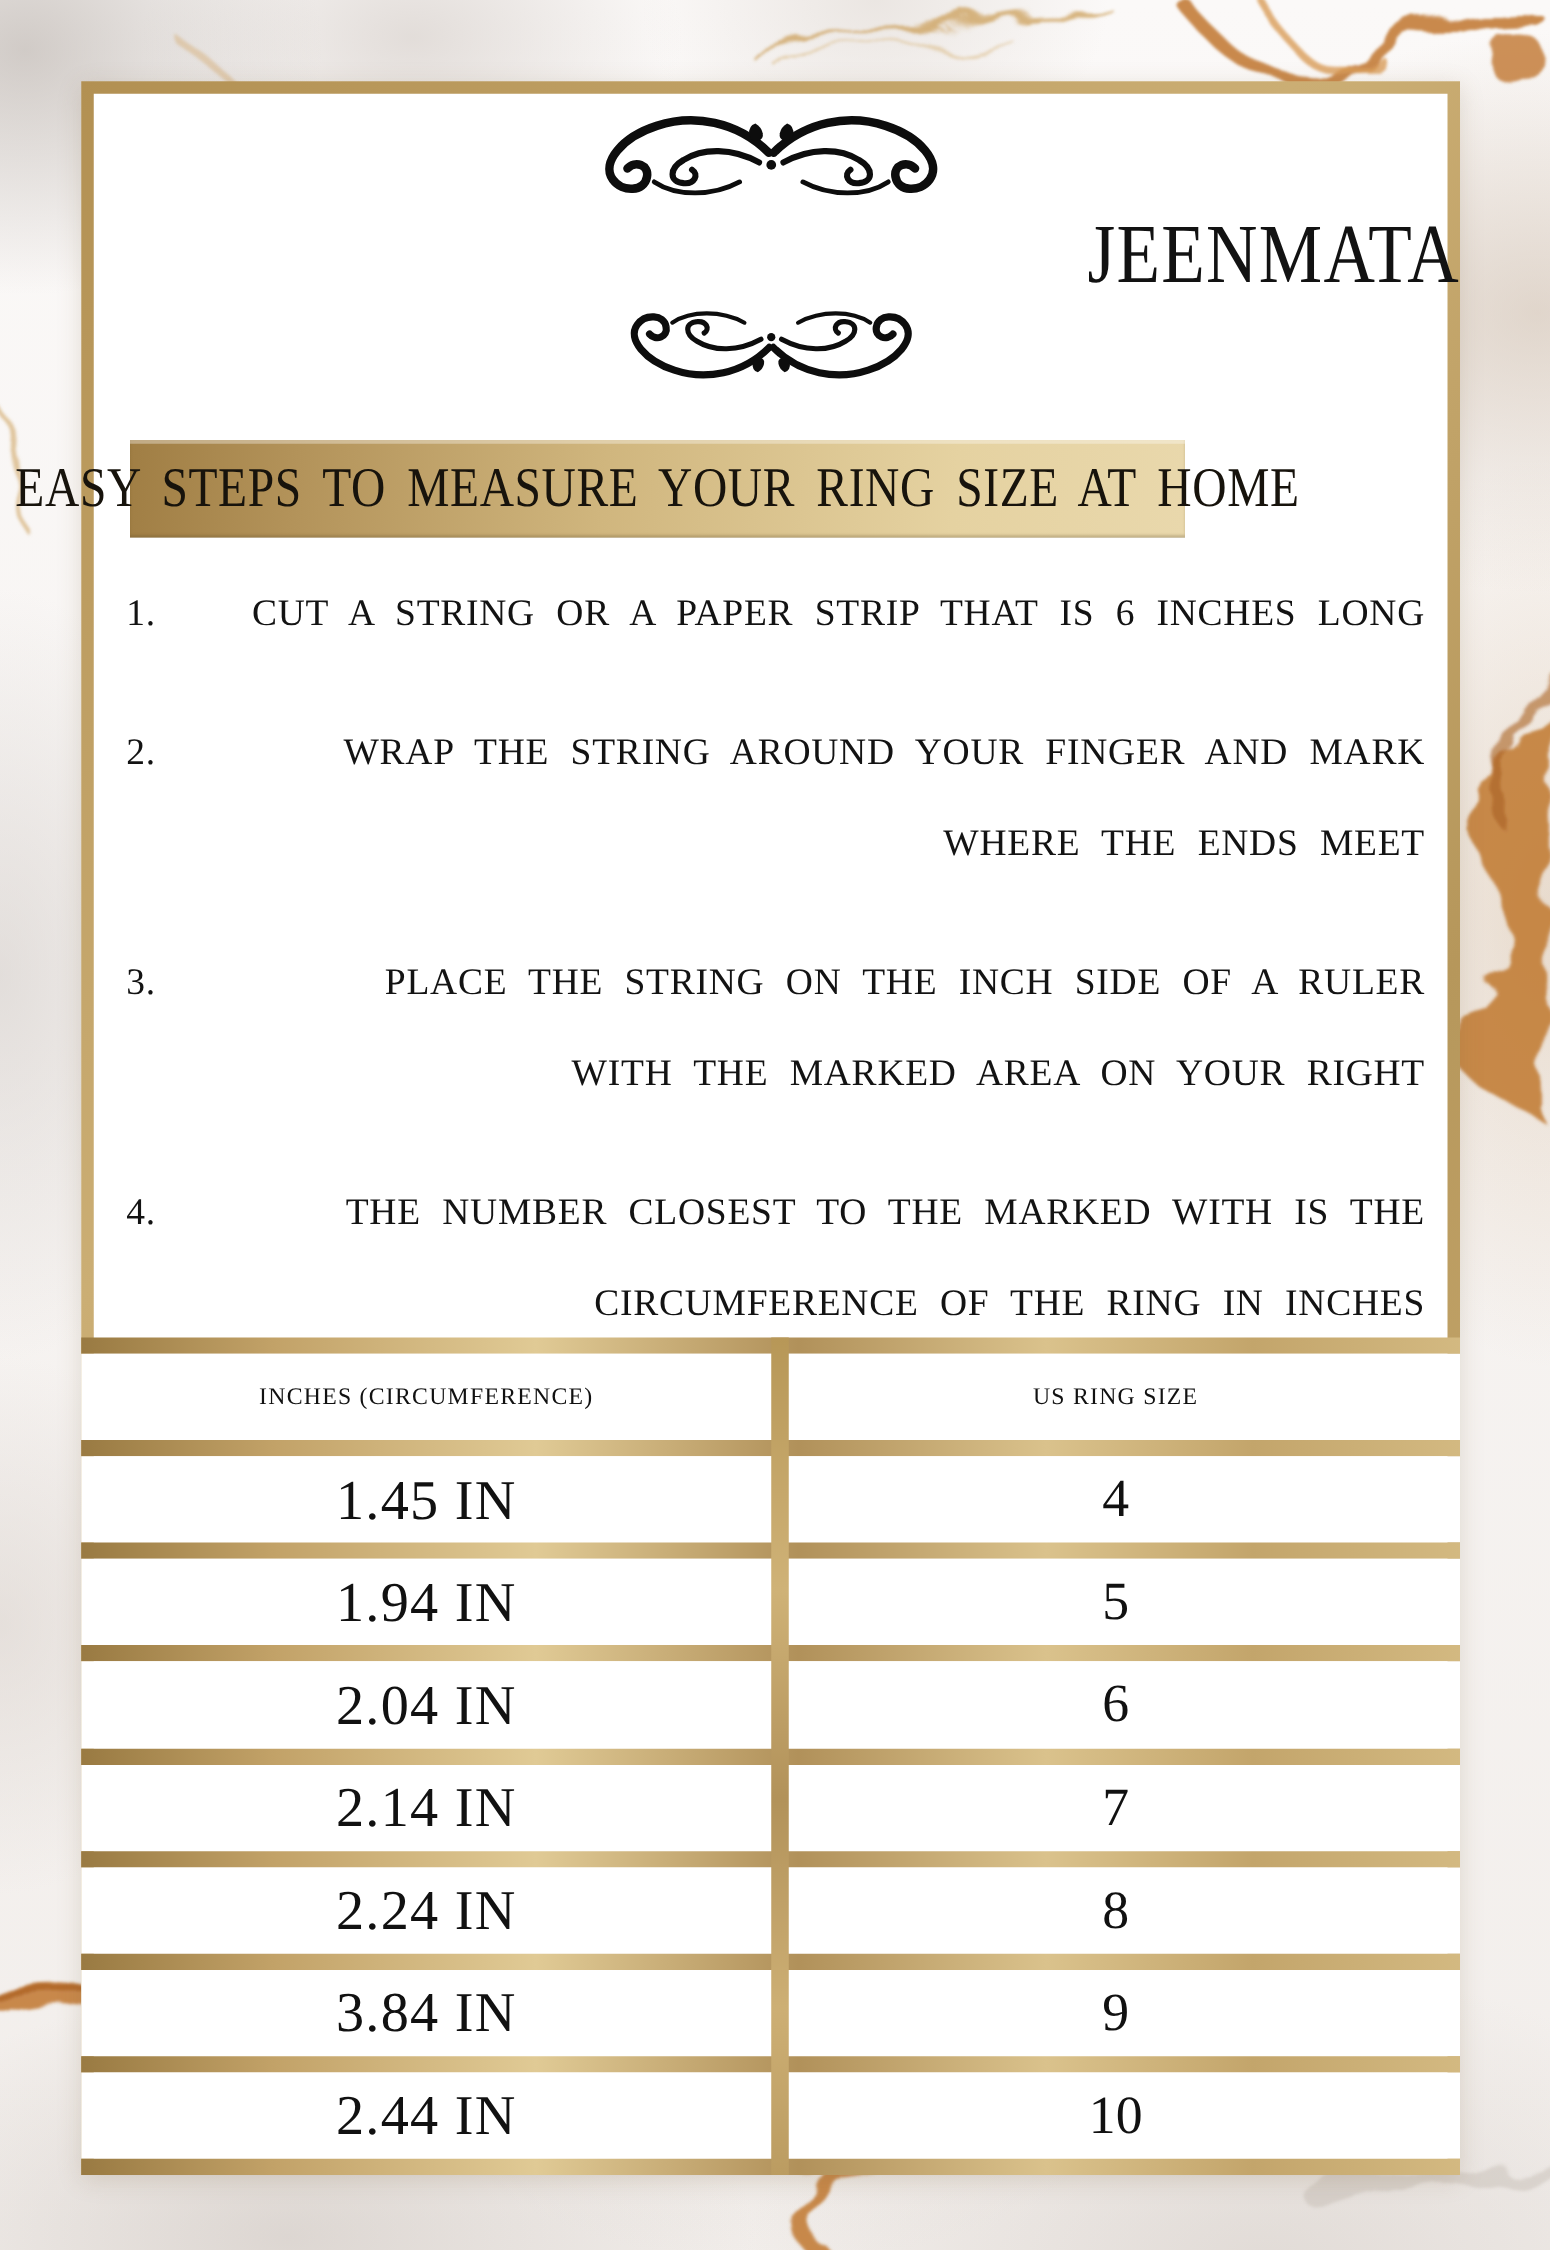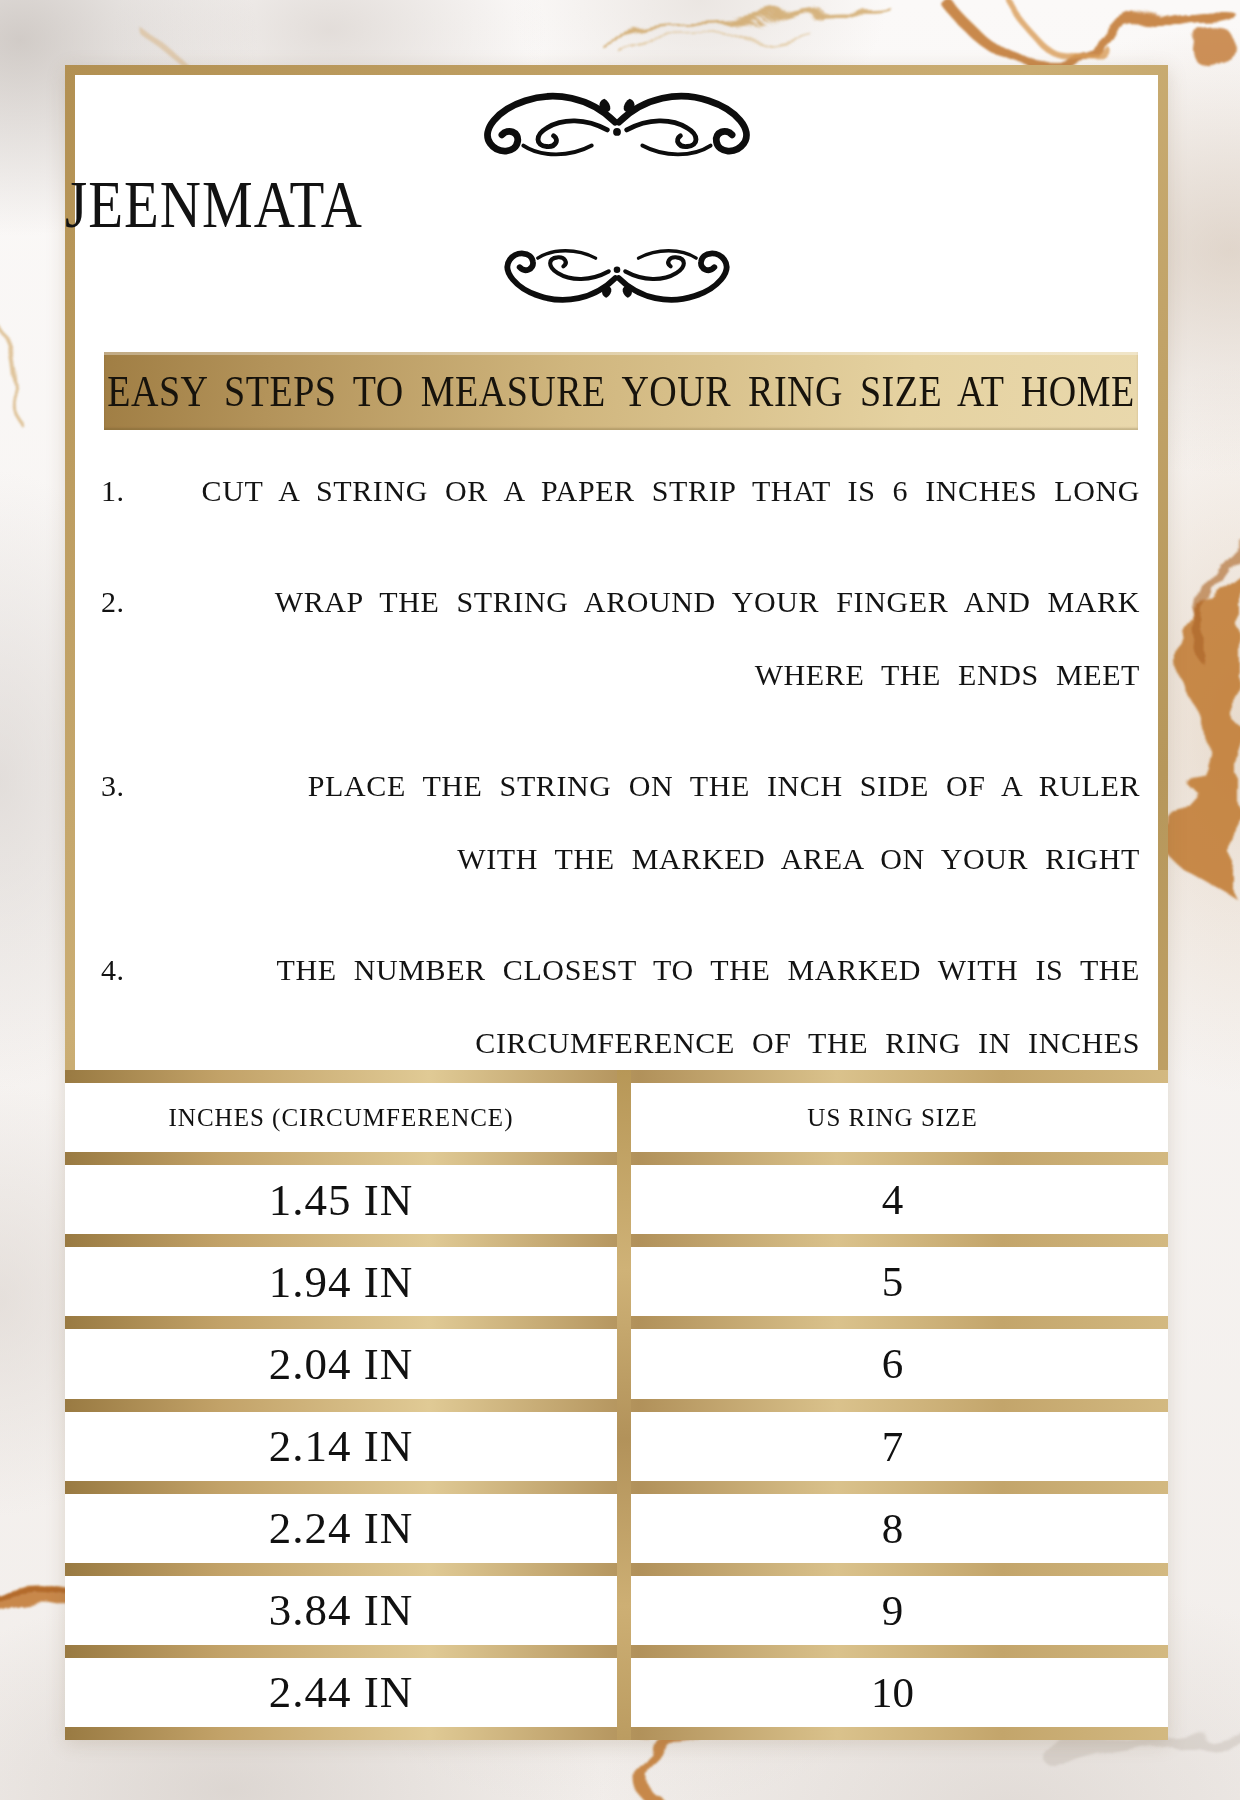--- a/index.html
+++ b/index.html
@@ -26,30 +26,30 @@
   }
   .marble svg{position:absolute;left:0;top:0;}
   
   .card-outer{
     position:absolute;left:65px;top:65px;width:1103px;height:1675px;z-index:2;
     background:linear-gradient(135deg,#b29052 0%,#cbae74 35%,#b6975b 65%,#cfb279 100%);
     box-shadow:0 4px 18px rgba(120,95,55,.18);
   }
   .card-inner{position:absolute;inset:10px;background:#ffffff;}
   
-  .logo-wrap{position:absolute;top:24px;left:0;width:100%;text-align:left;z-index:3;}
+  .logo-wrap{position:absolute;top:24px;left:0;width:100%;text-align:right;z-index:3;}
   .flourish{display:block;margin:0 auto;}
   .flourish.bottom{transform:scaleY(-1);margin-top:4px;}
   .brand{
     margin:4px 0 0 0;font-size:57px;font-weight:normal;color:#121212;
     letter-spacing:1px;transform:scaleY(1.18);transform-origin:center;
   }
   
   .banner{
-    position:absolute;top:287px;left:39px;width:1034px;height:78px;z-index:3;
+    position:absolute;top:287px;left:39px;width:844px;height:78px;z-index:3;
     background:linear-gradient(95deg,#a07e44 0%,#b3935a 16%,#d0b67e 45%,#e5d2a1 78%,#e9d8ac 100%);
     box-shadow:inset 0 3px 0 rgba(255,255,255,.35), inset 0 -2px 2px rgba(90,70,35,.25);
     display:flex;align-items:center;justify-content:center;
   }
   .banner-title{
     font-size:38px;color:#17130c;letter-spacing:.5px;word-spacing:7px;
     transform:scaleY(1.18);transform-origin:center;white-space:nowrap;
   }
   
   .steps{position:absolute;top:389px;left:36px;right:28px;z-index:3;color:#131313;}
@@ -63,21 +63,21 @@
     display:flex;flex-direction:column;
   }
   .gold-bar{
     flex:none;height:13px;
     background:linear-gradient(90deg,#997a42 0%,#c2a268 14%,#e0ca95 33%,#b1915a 52%,#dac28c 70%,#c3a56b 85%,#d3b981 100%);
   }
   .trow{flex:1;display:flex;background:#ffffff;}
   .cell{display:flex;align-items:center;justify-content:center;color:#111111;}
   .cell.left{width:552px;}
   .cell.right{flex:1;}
-  .trow.header .cell{font-size:25px;letter-spacing:1px;}
+  .trow.header .cell{font-size:19px;letter-spacing:1px;}
   .trow.data .cell.left{font-size:45px;letter-spacing:1px;}
   .trow.data .cell.right{font-size:43px;}
   .vline{
     position:absolute;left:552px;top:0;bottom:0;width:14px;
     background:linear-gradient(180deg,#b79757 0%,#cfb277 30%,#b2925a 55%,#cdaf74 80%,#bb9c61 100%);
   }
 </style>
 </head>
 <body>
 

